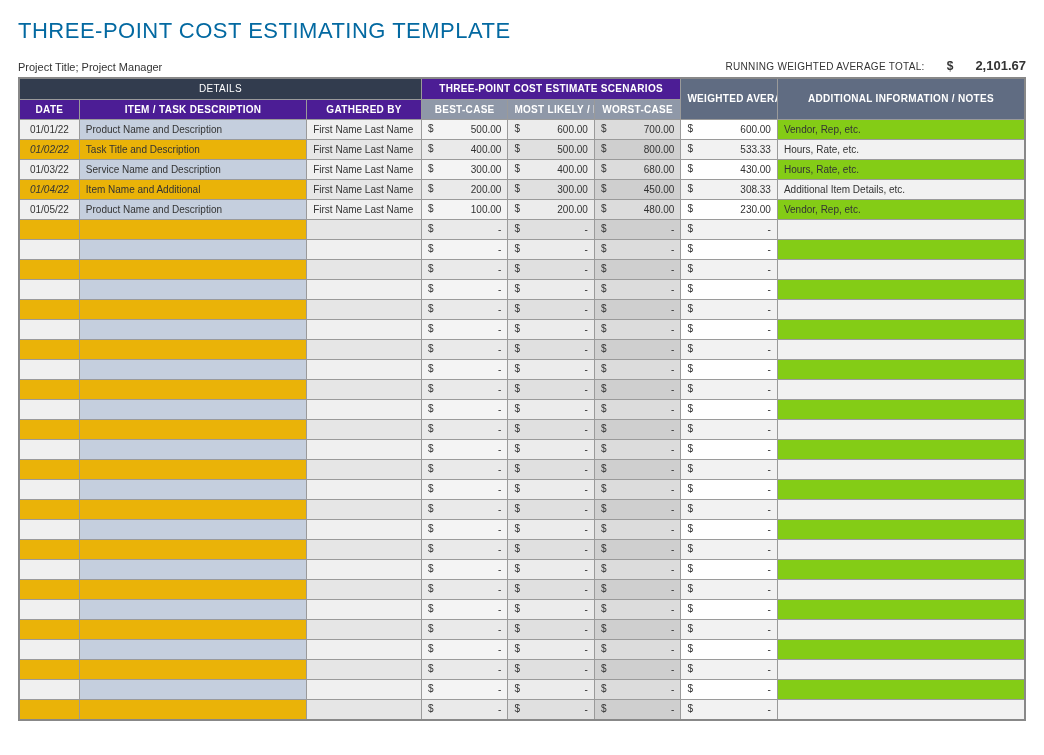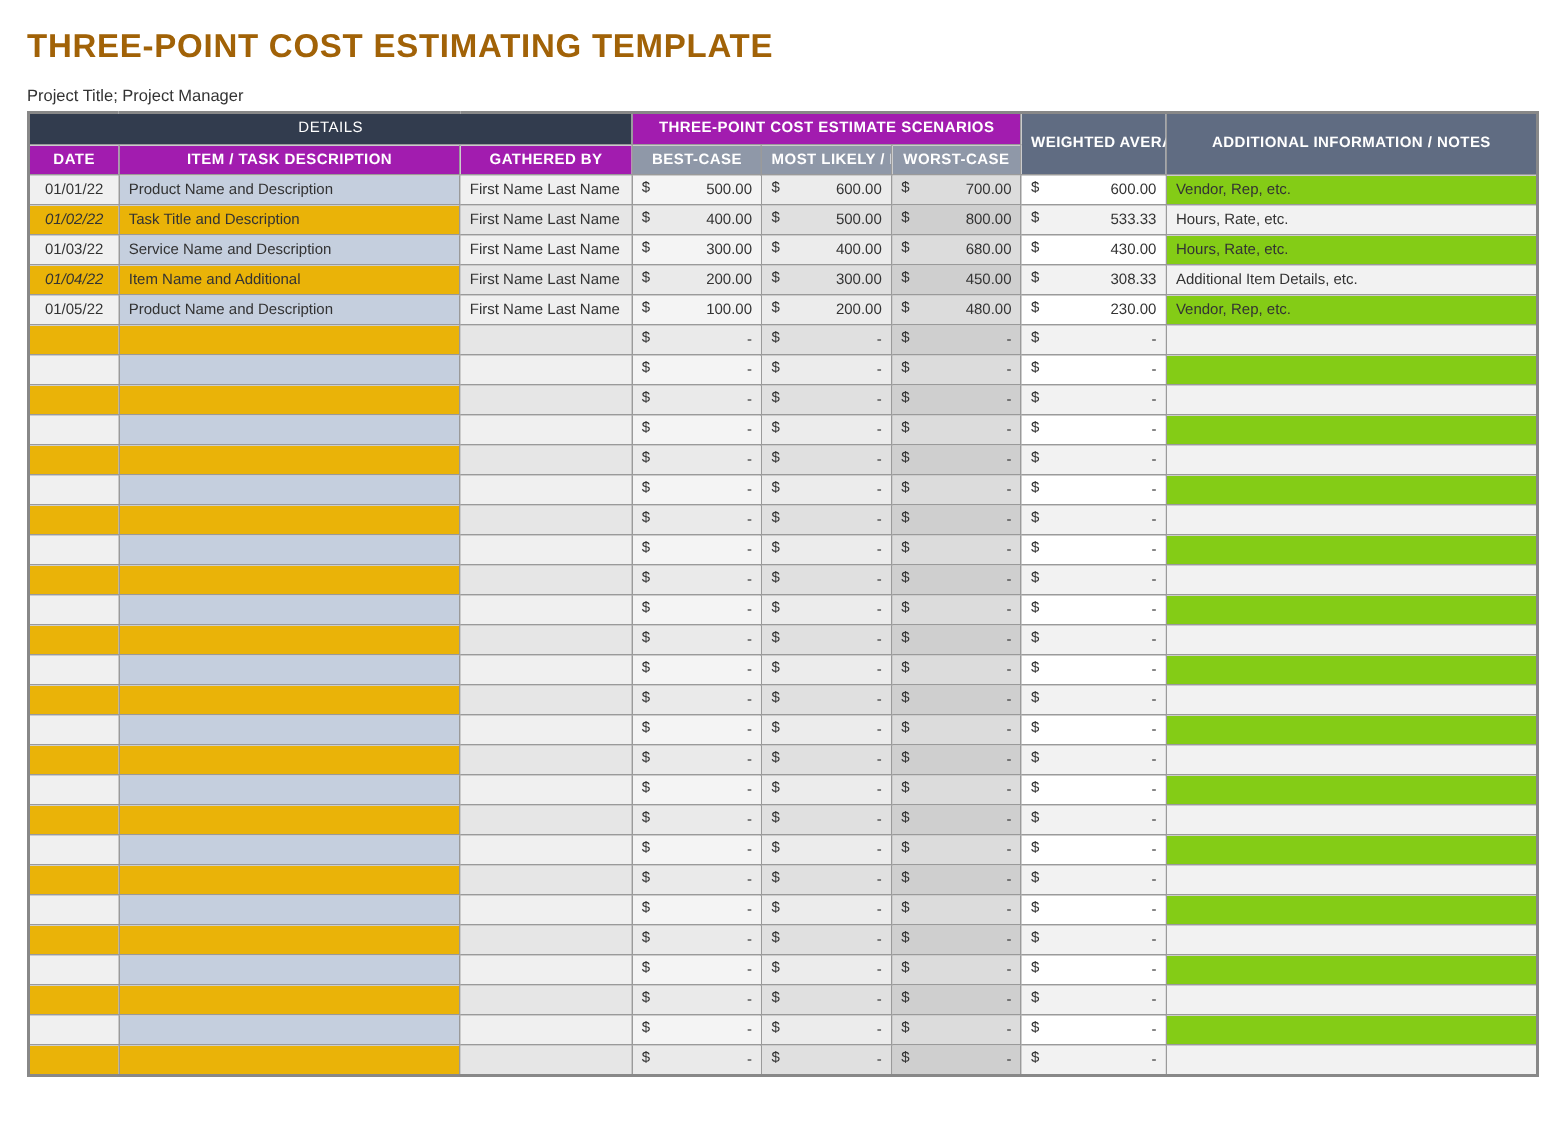--- a/index.html
+++ b/index.html
@@ -6,22 +6,22 @@
   body {
     margin: 0;
     padding: 18px;
     font-family: "Segoe UI", Arial, sans-serif;
     background: #fff;
     color: #333;
     width: 1044px;
   }
   .title {
     font-size: 22px;
-    font-weight: 700;
-    color: #a16207;
+    font-weight: 400;
+    color: #0369a1;
     letter-spacing: 0.5px;
     margin-bottom: 14px;
   }
   .subheader {
     display: flex;
     justify-content: space-between;
     align-items: flex-end;
     font-size: 11px;
     margin-bottom: 4px;
   }
@@ -46,21 +46,21 @@
   col.c-date  { width: 60px; }
   col.c-item  { width: 226px; }
   col.c-gath  { width: 114px; }
   col.c-best  { width: 86px; }
   col.c-like  { width: 86px; }
   col.c-worst { width: 86px; }
   col.c-wavg  { width: 96px; }
   col.c-notes { width: 246px; }
 
   .hdr-dark    { background: #323c4e; color: #fff; text-align: center; font-weight: 400; font-size: 10px; letter-spacing: 0.3px; }
-  .hdr-steel   { background: #a21caf; color: #fff; text-align: center; font-weight: 700; font-size: 10px; letter-spacing: 0.3px; }
+  .hdr-steel   { background: #4c1d95; color: #fff; text-align: center; font-weight: 700; font-size: 10px; letter-spacing: 0.3px; }
   .hdr-gray    { background: #8f98a8; color: #fff; text-align: center; font-weight: 700; font-size: 10px; letter-spacing: 0.3px; }
   .hdr-slate   { background: #606c82; color: #fff; text-align: center; font-weight: 700; font-size: 10px; letter-spacing: 0.3px; }
   th { vertical-align: middle; line-height: 1.15; }
 
   td.date  { background: #f0f0f0; text-align: center; }
   td.item  { background: #c5cfde; }
   td.gath  { background: #f0f0f0; }
   td.mcell { position: relative; padding-left: 14px; text-align: right; }
   td.mcell .d { position: absolute; left: 6px; top: 3px; }
   td.best  { background: #f4f4f4; }
@@ -78,20 +78,25 @@
   tr.alt td.wavg  { background: #f2f2f2; }
   tr.alt td.notes { background: #f2f2f2; }
 </style>
 </head>
 <body>
 
 <div class="title">THREE-POINT COST ESTIMATING TEMPLATE</div>
 
 <div class="subheader">
   <div>Project Title; Project Manager</div>
+  <div class="total-wrap">
+    <span class="total-label">RUNNING WEIGHTED AVERAGE TOTAL:</span>
+    <span class="total-dollar">$</span>
+    <span class="total-val">2,101.67</span>
+  </div>
 </div>
 
 <table>
   <colgroup>
     <col class="c-date">
       <col class="c-item">
       <col class="c-gath">
     <col class="c-best">
       <col class="c-like">
       <col class="c-worst">

